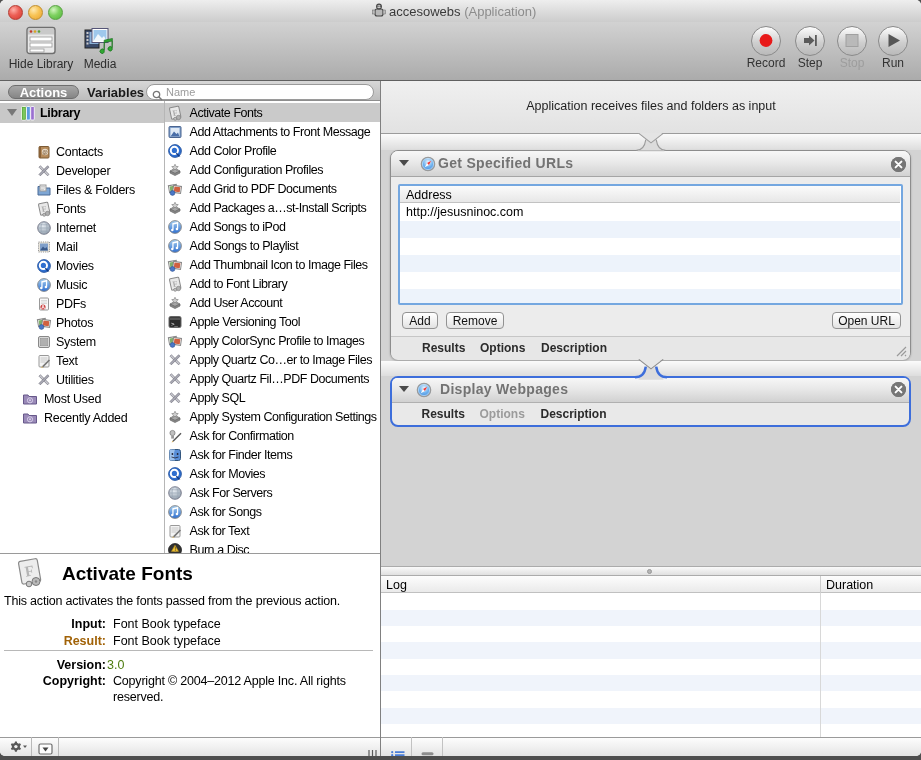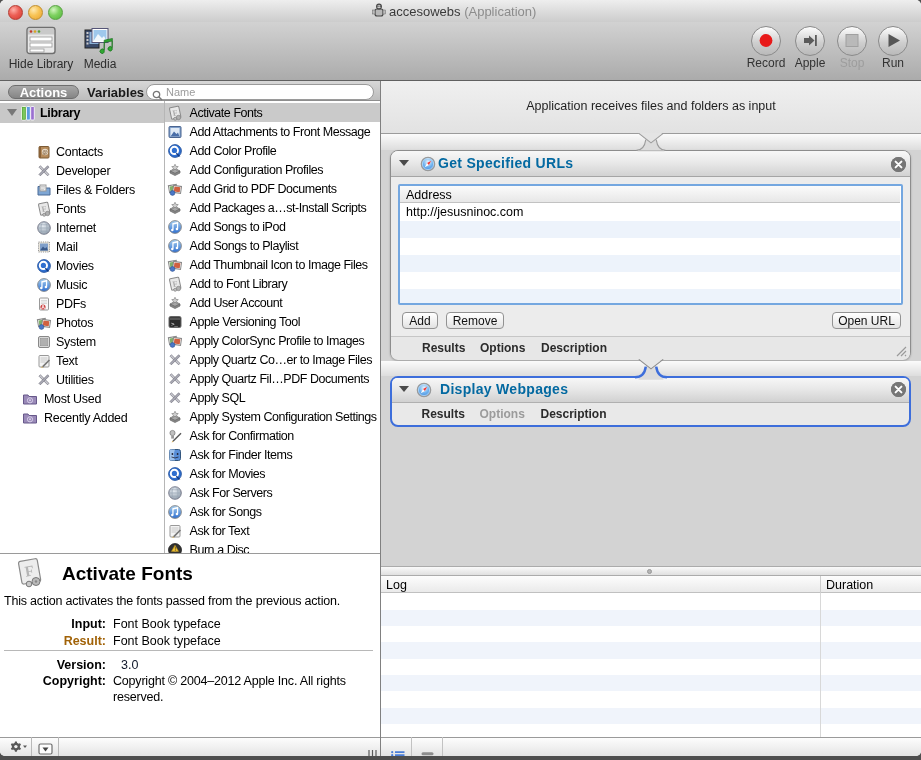--- a/index.html
+++ b/index.html
@@ -8,21 +8,21 @@
 .tl{position:absolute;top:4.5px;width:13px;height:13px;border-radius:50%;}
 .toolbtn{position:absolute;text-align:center;font-size:12px;color:#2d2d2d;}
 .rbtn{position:absolute;width:30px;height:30px;border-radius:50%;border:1.5px solid #8a8a8a;background:linear-gradient(#fdfdfd,#cfcfcf 55%,#b9b9b9);box-sizing:border-box;}
 .rlbl{position:absolute;top:56px;font-size:12px;color:#333;text-align:center;}
 .srow{position:absolute;left:0;width:164px;height:19px;font-size:12.5px;letter-spacing:-0.3px;color:#000;}
 .srow .t{position:absolute;top:2.5px;}
 .mrow{position:absolute;left:0;width:215px;height:19px;font-size:12.5px;letter-spacing:-0.45px;color:#000;}
 .mrow .t{position:absolute;left:24.5px;top:2.5px;white-space:nowrap;}
 .icon16{position:absolute;top:1.5px;width:16px;height:16px;}
 .blk-hd{position:absolute;left:0;right:0;top:0;height:25px;background:linear-gradient(#f8f8f8,#e9e9e9 45%,#d2d2d2);border-bottom:1px solid #a5a5a5;border-radius:7px 7px 0 0;}
-.blk-title{position:absolute;top:3.5px;font-size:14px;font-weight:bold;color:#0369a1;letter-spacing:0.3px;}
+.blk-title{position:absolute;top:3.5px;font-size:14px;font-weight:bold;color:#737373;letter-spacing:0.3px;}
 .closex{position:absolute;width:15px;height:15px;border-radius:50%;background:#767676;color:#fff;}
 .lnk{font-weight:bold;font-size:12px;color:#2b2b2b;}
 .btn{position:absolute;height:17px;box-sizing:border-box;border:1px solid #929292;border-radius:4px;background:linear-gradient(#fff,#efefef 60%,#e2e2e2);font-size:12px;color:#111;text-align:center;line-height:16px;}
 </style></head><body>
 <div id="win">
 
 <div class="abs" style="left:0;top:0;width:921px;height:22px;background:linear-gradient(#eeeeee,#cccccc);border-radius:5px 5px 0 0;"></div>
 <div class="tl" style="left:8px;background:radial-gradient(circle at 35% 30%,#ffb0a8,#ec5f55 45%,#d33a30);border:0.5px solid #b53c32;"></div>
 <div class="tl" style="left:28px;background:radial-gradient(circle at 35% 30%,#ffe9b0,#f8c455 45%,#e8a230);border:0.5px solid #c08e2e;"></div>
 <div class="tl" style="left:48px;background:radial-gradient(circle at 35% 30%,#d2f5c0,#7ed160 45%,#4fb33a);border:0.5px solid #59a143;"></div>
@@ -65,21 +65,21 @@
       <div class="rbtn" style="left:751px;top:26px;"></div>
       <div class="abs" style="left:751px;top:26px;width:30px;height:30px;"><svg width="30" height="30" viewBox="0 0 30 30" style="">
           <circle cx="15" cy="14.5" r="6.4" fill="#e81919"></circle>
         </svg></div>
       <div class="rlbl" style="left:736px;width:60px;color:#333;">Record</div>
       <div class="rbtn" style="left:795px;top:26px;"></div>
       <div class="abs" style="left:795px;top:26px;width:30px;height:30px;"><svg width="30" height="30" viewBox="0 0 30 30" style="">
           <path d="M9 12 L14 12 L14 9.5 L19.5 14.5 L14 19.5 L14 17 L9 17 Z" fill="#5b5b5b"></path>
           <rect x="20" y="9" width="1.8" height="11" fill="#5b5b5b"></rect>
         </svg></div>
-      <div class="rlbl" style="left:780px;width:60px;color:#333;">Apple</div>
+      <div class="rlbl" style="left:780px;width:60px;color:#333;">Step</div>
       <div class="rbtn" style="left:837px;top:26px;"></div>
       <div class="abs" style="left:837px;top:26px;width:30px;height:30px;"><svg width="30" height="30" viewBox="0 0 30 30" style="">
           <rect x="9" y="8.5" width="12" height="12" fill="#b9b9b9" stroke="#a0a0a0"></rect>
         </svg></div>
       <div class="rlbl" style="left:822px;width:60px;color:#9d9d9d;">Stop</div>
       <div class="rbtn" style="left:878px;top:26px;"></div>
       <div class="abs" style="left:878px;top:26px;width:30px;height:30px;"><svg width="30" height="30" viewBox="0 0 30 30" style="">
           <path d="M10.5 8 L22 14.5 L10.5 21 Z" fill="#565656"></path>
         </svg></div>
       <div class="rlbl" style="left:863px;width:60px;color:#333;">Run</div>
@@ -507,21 +507,21 @@
         <circle cx="15" cy="27" r="2.8" fill="#cacaca" stroke="#787878"></circle>
       </svg></div>
 <div class="abs" style="left:62px;top:563px;font-size:19px;font-weight:bold;color:#000;">Activate Fonts</div>
 <div class="abs" style="left:4px;top:594px;font-size:12.5px;letter-spacing:-0.2px;color:#000;">This action activates the fonts passed from the previous action.</div>
 <div class="abs" style="left:0px;top:617px;width:106px;text-align:right;font-size:12.5px;font-weight:bold;color:#000;">Input:</div>
 <div class="abs" style="left:113px;top:617px;font-size:12.5px;color:#000;">Font Book typeface</div>
 <div class="abs" style="left:0px;top:633.5px;width:106px;text-align:right;font-size:12.5px;font-weight:bold;color:#a16207;">Result:</div>
 <div class="abs" style="left:113px;top:633.5px;font-size:12.5px;color:#000;">Font Book typeface</div>
 <div class="abs" style="left:4px;top:650px;width:369px;height:1px;background:#b8b8b8;"></div>
 <div class="abs" style="left:0px;top:658px;width:106px;text-align:right;font-size:12.5px;font-weight:bold;color:#000;">Version:</div>
-<div class="abs" style="left:121px;top:658px;font-size:12.5px;color:#0f172a;">3.0</div>
+<div class="abs" style="left:107px;top:658px;font-size:12.5px;color:#4d7c0f;">3.0</div>
 <div class="abs" style="left:0px;top:674px;width:106px;text-align:right;font-size:12.5px;font-weight:bold;color:#000;">Copyright:</div>
 <div class="abs" style="left:113px;top:674px;width:250px;font-size:12.5px;letter-spacing:-0.2px;color:#000;line-height:15.5px;">Copyright © 2004–2012 Apple Inc. All rights reserved.</div>
 
 <div class="abs" style="left:0;top:737px;width:380px;height:19px;background:linear-gradient(#fdfdfd,#e4e4e4);border-top:1px solid #9a9a9a;box-sizing:border-box;"></div>
 <div class="abs" style="left:8px;top:740px;width:20px;height:14px;"><svg width="20" height="14" viewBox="0 0 20 14" style="">
         <path d="M7 1.5 L8.8 1.5 L9.2 3 a4 4 0 0 1 1.3 .8 L12 3.2 L13 4.8 L11.9 5.9 a4 4 0 0 1 0 1.5 L13 8.5 L12 10.1 L10.5 9.5 a4 4 0 0 1 -1.3 .8 L8.8 11.8 L7 11.8 L6.6 10.3 a4 4 0 0 1 -1.3 -.8 L3.8 10.1 L2.8 8.5 L3.9 7.4 a4 4 0 0 1 0 -1.5 L2.8 4.8 L3.8 3.2 L5.3 3.8 a4 4 0 0 1 1.3 -.8 Z" fill="#585858"></path>
         <circle cx="7.9" cy="6.6" r="1.7" fill="#efefef"></circle>
         <path d="M15 5.5 L19 5.5 L17 8 Z" fill="#585858"></path>
       </svg></div>
 <div class="abs" style="left:31px;top:737px;width:1px;height:19px;background:#b9b9b9;"></div>

